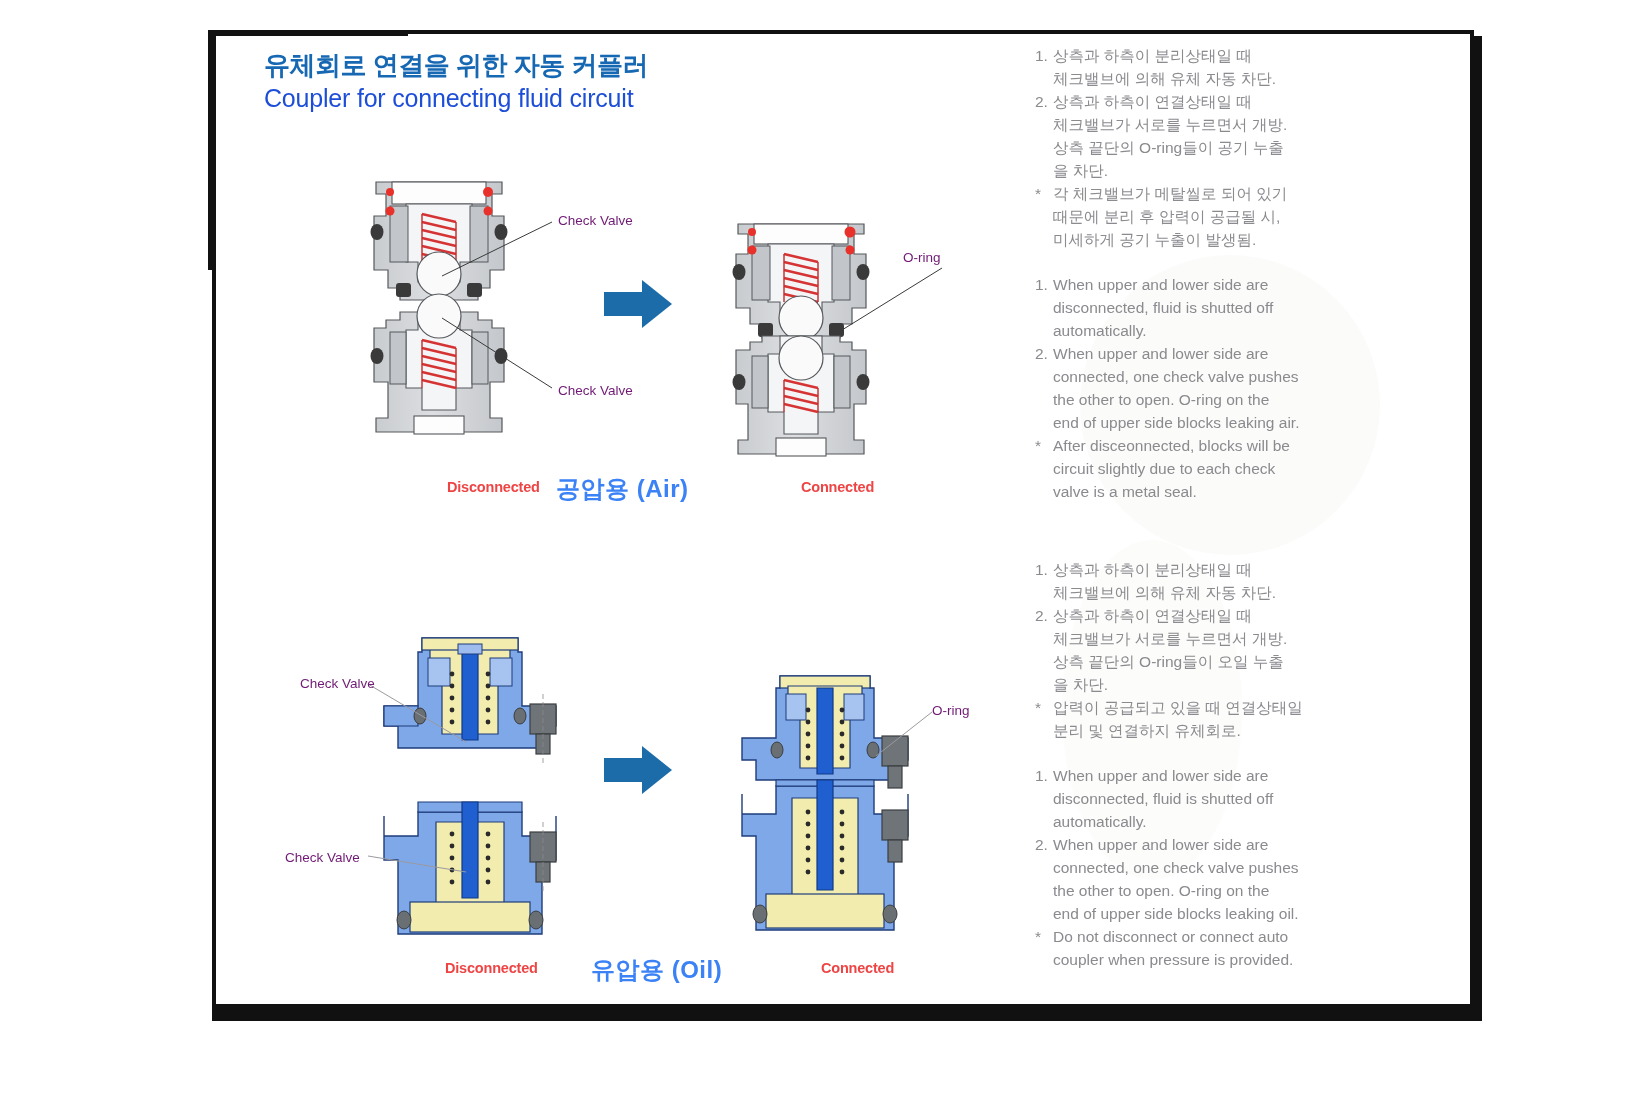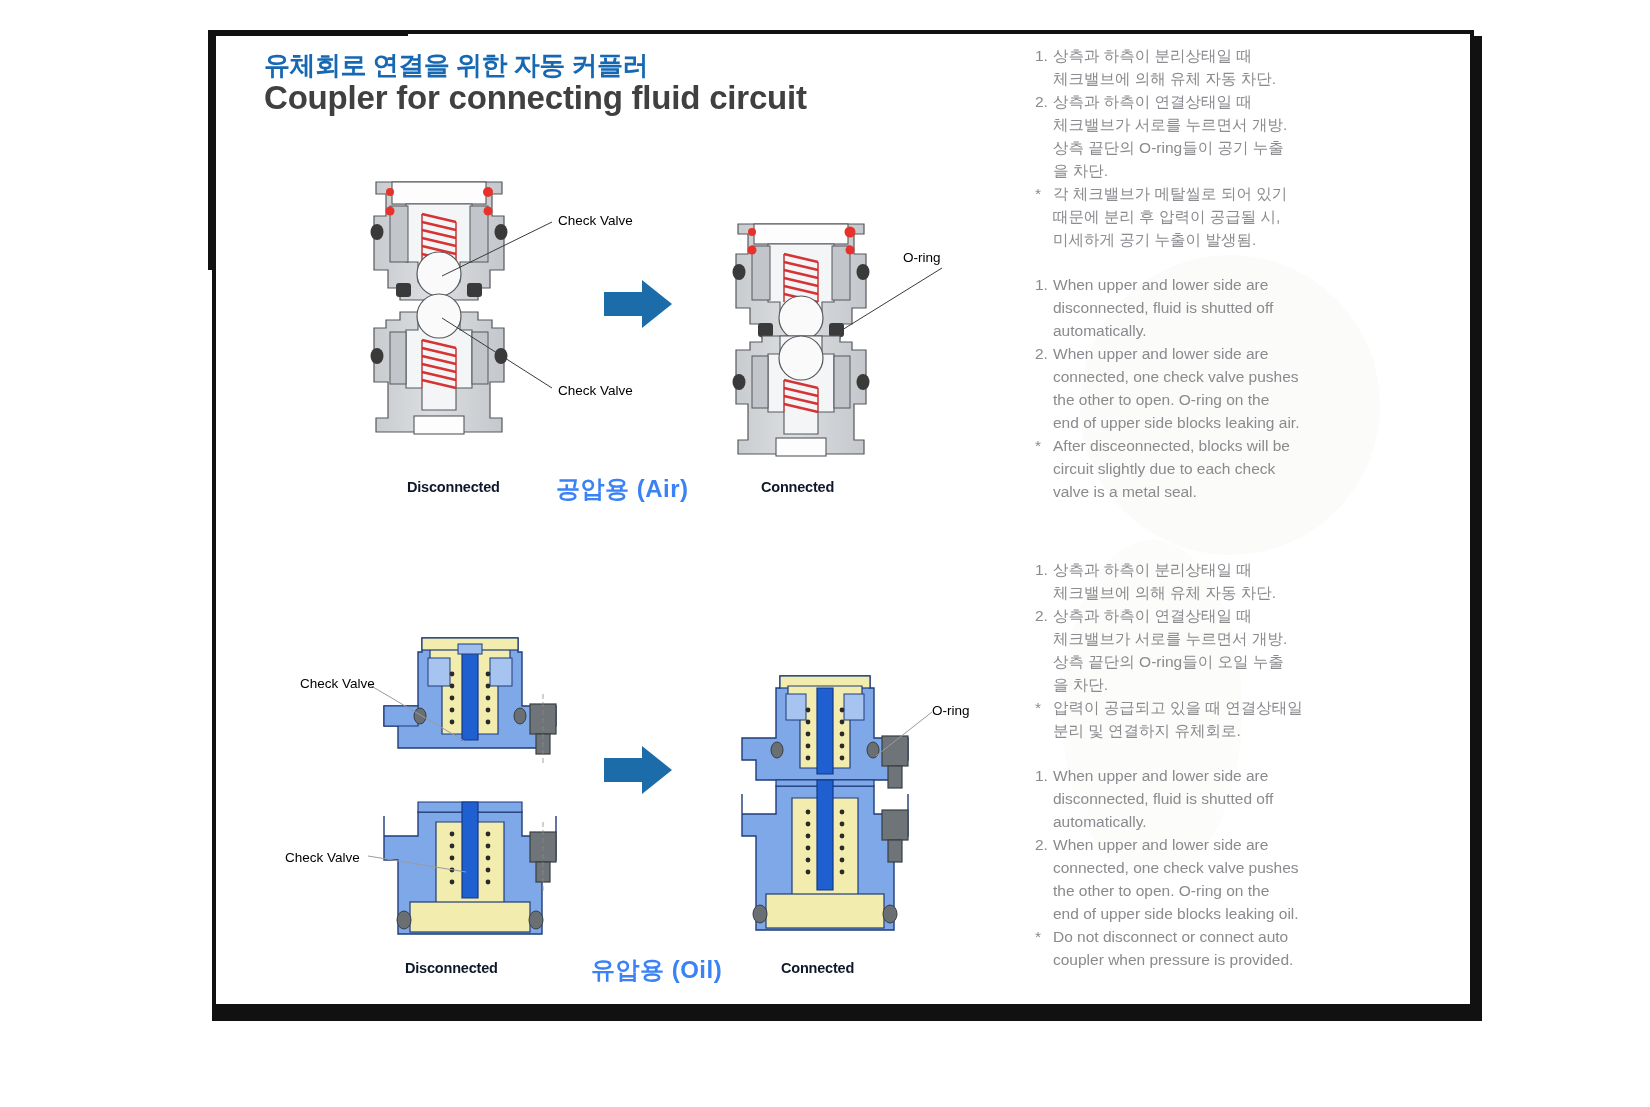--- a/index.html
+++ b/index.html
@@ -54,22 +54,22 @@
     left: 264px; top: 48px;
     color: #1668b3;
   }
   .title-ko {
     font-size: 26px; font-weight: 700;
     color: #1668b3;
     letter-spacing: -0.5px;
     line-height: 34px;
   }
   .title-en {
-    font-size: 33px; font-weight: 700;
-    color: #404040;
+    font-size: 25px; font-weight: 400;
+    color: #1d4ed8;
     line-height: 32px;
     letter-spacing: -0.2px;
   }
 
   
   .notes-panel {
     position: absolute;
     left: 1035px;
     width: 320px;
     color: #85858a;
@@ -108,37 +108,38 @@
   .note-gap { height: 22px; }
   .note-line { display: block; }
 
   .note-ko { color: #8a8a8f; }
   .note-en { color: #8a8a8f; }
 
   
   .caption-small {
     position: absolute;
     font-size: 14.5px;
-    color: #0f172a;
+    color: #ef4444;
     font-weight: 600;
     letter-spacing: -0.2px;
+    margin-left: 40px;
   }
   .caption-big {
     position: absolute;
     font-size: 24px;
     color: #3b82f6;
     font-weight: 700;
     letter-spacing: 0.5px;
   }
 
   
   .callout {
     position: absolute;
     font-size: 13.5px;
-    color: #000000;
+    color: #701a75;
     white-space: nowrap;
   }
 
   svg.diagram { position: absolute; overflow: visible; }
   .leader { stroke: #3a3a3a; stroke-width: 1; fill: none; }
   .leader-light { stroke: #9a9aa0; stroke-width: 1; fill: none; }
 </style>
 </head>
 <body>
 

